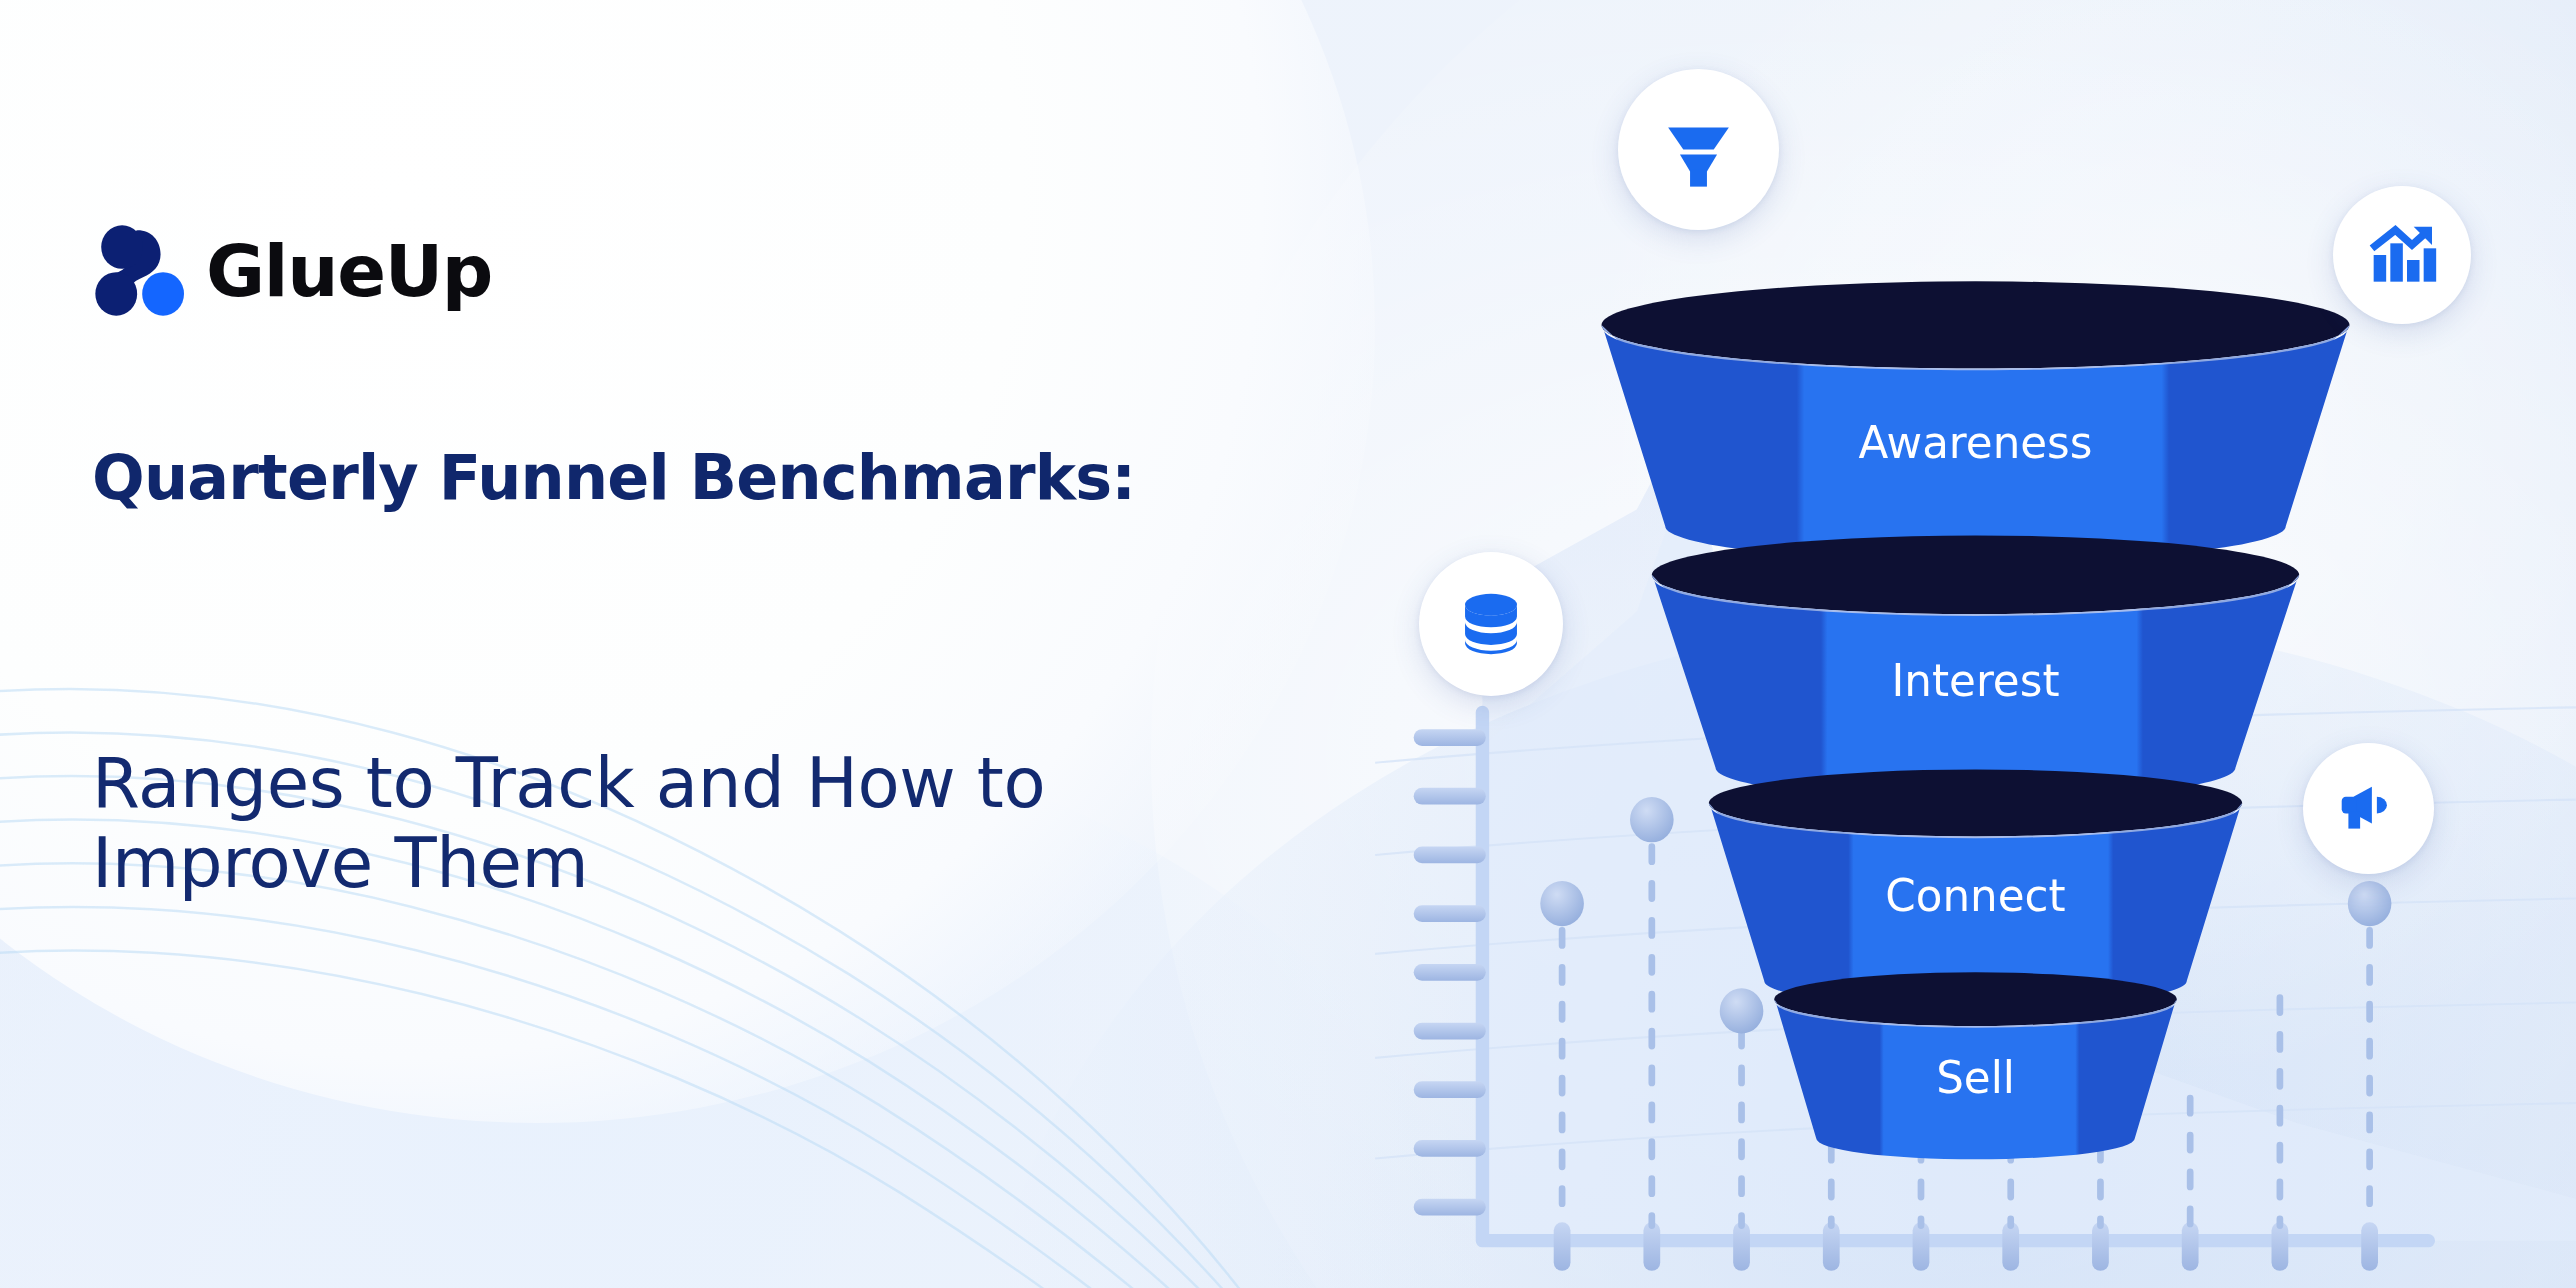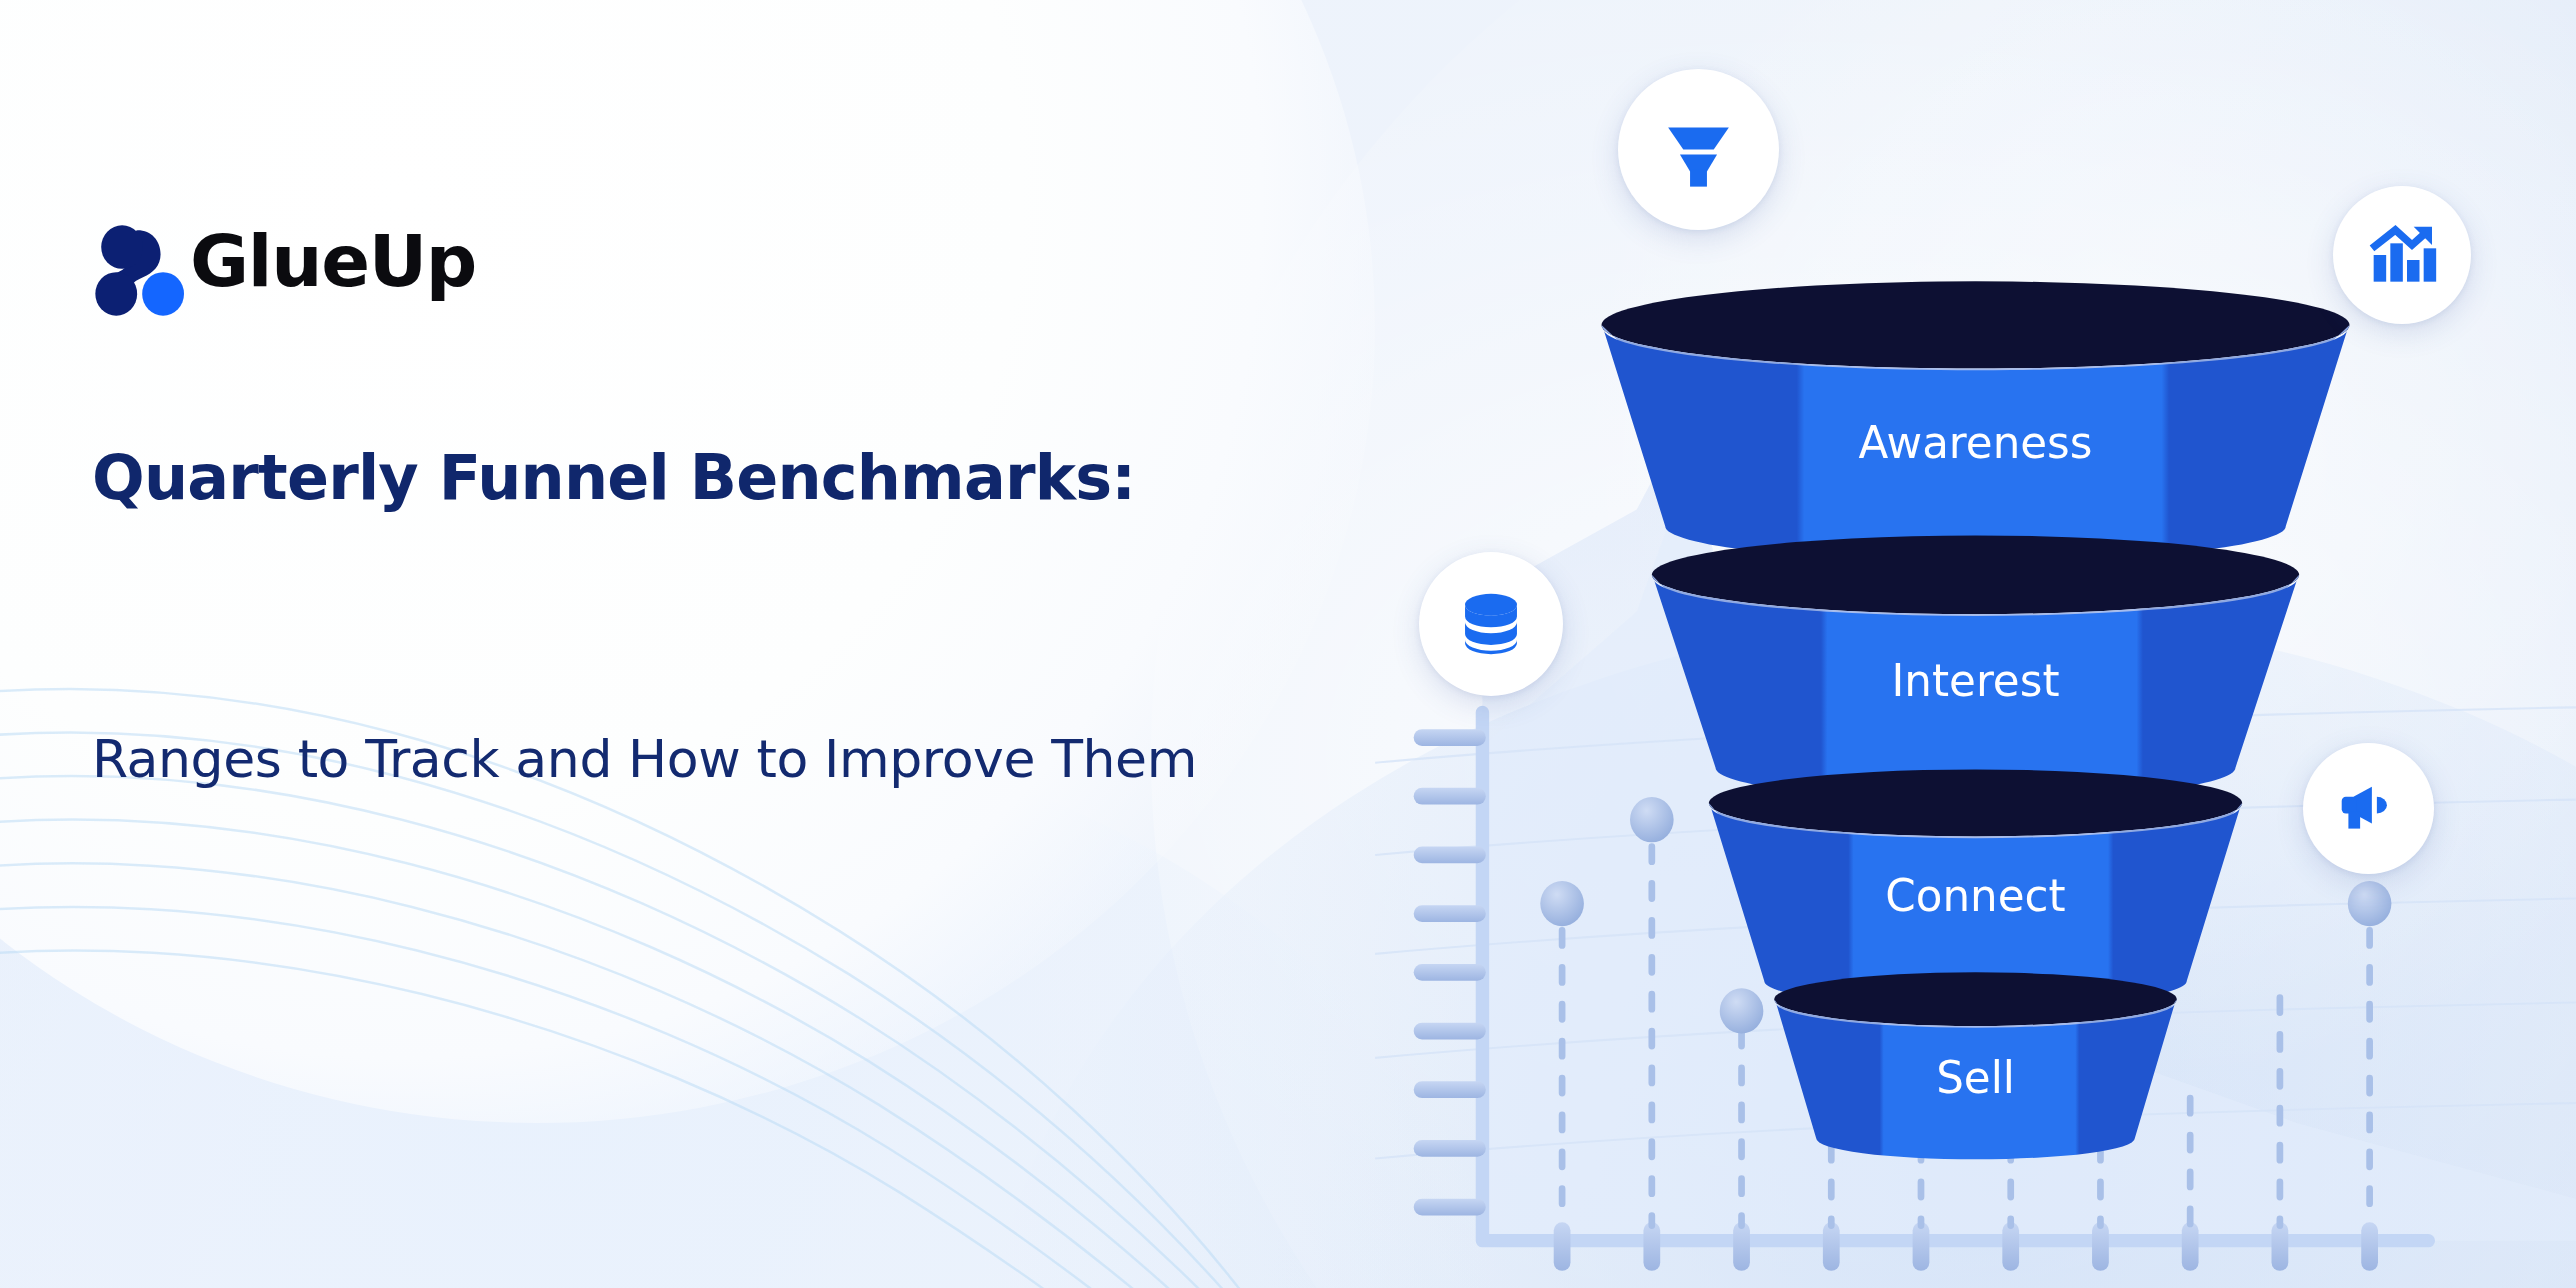--- a/index.html
+++ b/index.html
@@ -26,29 +26,29 @@
   .sweep-1{right:-755px;top:-252px;width:2180px;height:2013px;
     background:radial-gradient(ellipse at 30% 50%, rgba(255,255,255,.75) 0%, rgba(255,255,255,.25) 38%, rgba(255,255,255,0) 62%);}
   .sweep-2{right:-419px;bottom:-922px;width:2013px;height:1593px;
     background:radial-gradient(ellipse at 50% 30%, rgba(206,223,247,.75) 0%, rgba(206,223,247,.28) 45%, rgba(206,223,247,0) 70%);}
   .sweep-3{left:-419px;bottom:-755px;width:1929px;height:1342px;
     background:radial-gradient(ellipse at 50% 30%, rgba(232,241,253,.9) 0%, rgba(232,241,253,.3) 50%, rgba(232,241,253,0) 72%);}
   .wavelines{position:absolute;left:-67px;top:654px;width:1426px;height:637px;opacity:.85;}
 
   
   .left{position:absolute;left:92px;top:0;width:1308px;height:100%;}
-  .logo{position:absolute;left:0;top:225px;display:flex;align-items:flex-start;gap:6px;}
+  .logo{position:absolute;left:0;top:225px;display:flex;align-items:center;gap:22px;}
   .logo-mark{width:92px;height:91px;display:block;}
   .logo-text{font-size:72px;font-weight:700;color:#0b0b0f;letter-spacing:-1.3px;line-height:1;
     font-family:"DejaVu Sans","Liberation Sans",sans-serif;}
   .headline{position:absolute;left:0;top:403px;width:1174px;
     font-size:62px;line-height:1.06;font-weight:700;color:#10276c;letter-spacing:-0.8px;
     font-family:"DejaVu Sans","Liberation Sans",sans-serif;}
   .subhead{position:absolute;left:0;top:686px;width:1199px;
-    font-size:52px;line-height:1.16;font-weight:400;color:#132a70;letter-spacing:-0.4px;
+    font-size:69px;line-height:1.16;font-weight:400;color:#132a70;letter-spacing:-0.4px;
     font-family:"DejaVu Sans","Liberation Sans",sans-serif;}
 
   
   .right{position:absolute;left:1375px;top:0;width:1201px;height:1288px;margin-top:8px;}
   .chart-svg{position:absolute;left:0;top:0;width:1201px;height:1288px;}
   .funnel-svg{position:absolute;left:0;top:0;width:1201px;height:1288px;}
   .funnel-label{fill:#ffffff;font-family:"DejaVu Sans","Liberation Sans",sans-serif;
     font-size:52px;font-weight:400;text-anchor:middle;dominant-baseline:middle;}
 
   

